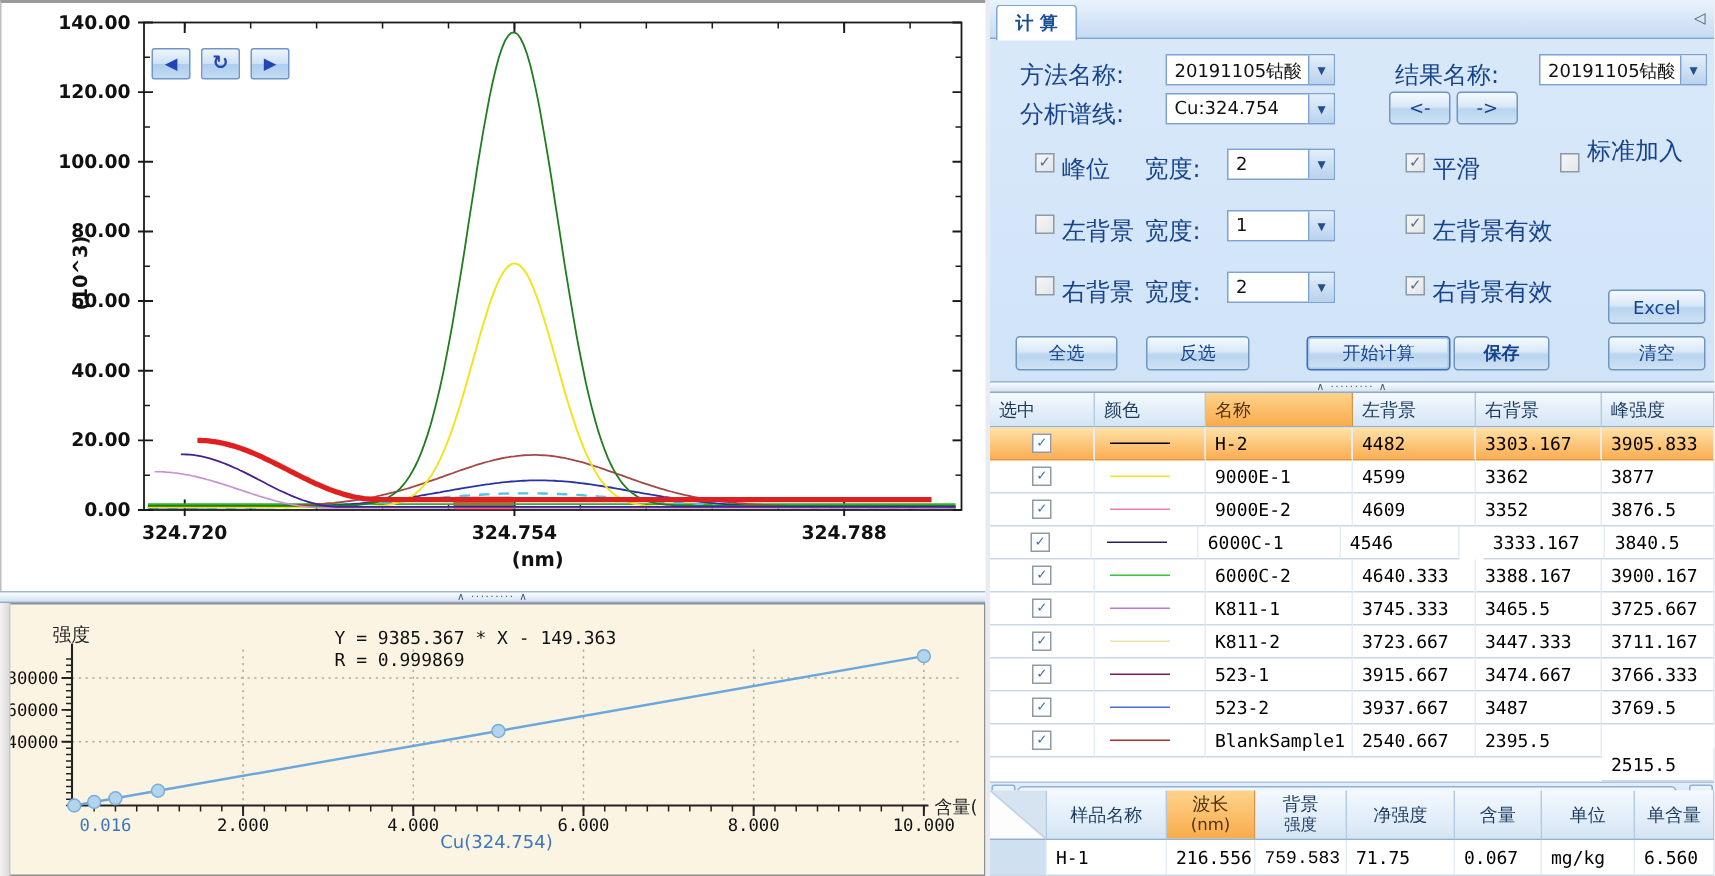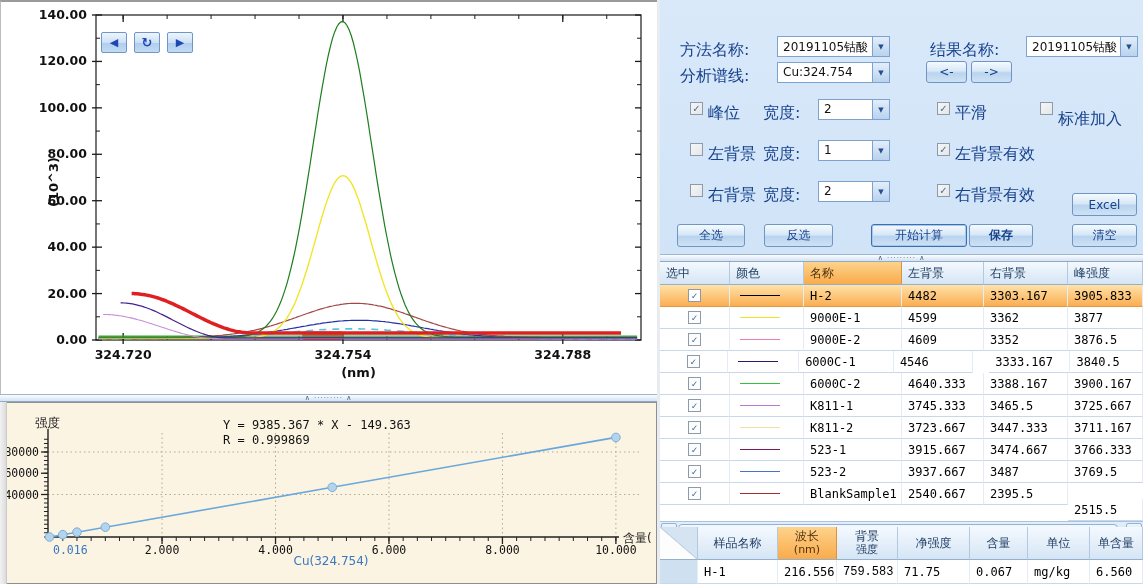--- a/index.html
+++ b/index.html
@@ -269,20 +269,26 @@
         <text x="34" y="24" font-size="12.5" fill="#222">强度</text>
         <text x="622" y="139" font-size="12" fill="#222">含量(</text>
         <text x="330" y="162" font-size="12" fill="#3a77c2" text-anchor="middle">Cu(324.754)</text>
       </svg>
   </div>
   <div id="calib-strip"></div>
 
   <div id="v-divider"></div>
 
   <div id="right-panel">
+    <div id="tab-strip">
+      <div id="calc-tab">
+          <span>计 算</span>
+        </div>
+      <div id="collapse-arrow">◁</div>
+    </div>
 
     <span class="lbl" style="left:20px;top:40px;">方法名称:</span>
     <div class="combo" style="left:117px;top:36px;width:113px;">
       <span class="ctext">20191105钴酸</span>
       <span class="carrow">▼</span>
     </div>
     <span class="lbl" style="left:270px;top:40px;">结果名称:</span>
     <div class="combo" style="left:366px;top:36px;width:112px;">
       <span class="ctext">20191105钴酸</span>
       <span class="carrow">▼</span>
@@ -303,21 +309,21 @@
     <span class="cb" style="left:30px;top:102px;">✓</span>
     <span class="lbl" style="left:48px;top:103px;">峰位</span>
     <span class="lbl" style="left:103px;top:103px;">宽度:</span>
     <div class="combo" style="left:158px;top:99px;width:72px;">
       <span class="ctext">2</span>
       <span class="carrow">▼</span>
     </div>
     <span class="cb" style="left:277px;top:102px;">✓</span>
     <span class="lbl" style="left:295px;top:103px;">平滑</span>
     <span class="cb" style="left:380px;top:102px;"></span>
-    <span class="lbl" style="left:398px;top:109px;">标准加入</span>
+    <span class="lbl" style="left:398px;top:91px;">标准加入</span>
 
     <span class="cb" style="left:30px;top:143px;"></span>
     <span class="lbl" style="left:48px;top:144px;">左背景</span>
     <span class="lbl" style="left:103px;top:144px;">宽度:</span>
     <div class="combo" style="left:158px;top:140px;width:72px;">
       <span class="ctext">1</span>
       <span class="carrow">▼</span>
     </div>
     <span class="cb" style="left:277px;top:143px;">✓</span>
     <span class="lbl" style="left:295px;top:144px;">左背景有效</span>

